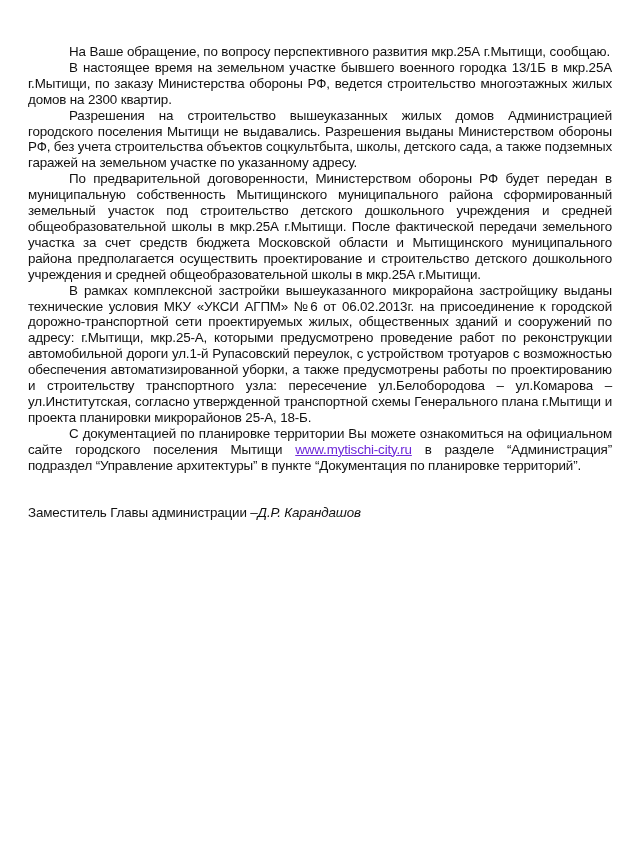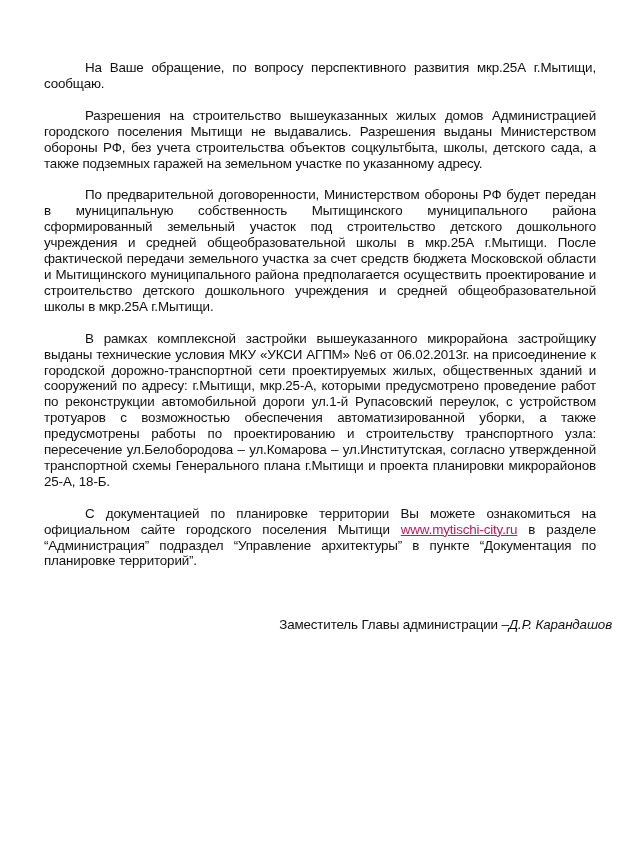--- a/index.html
+++ b/index.html
@@ -9,43 +9,44 @@
     left: 28px;
     top: 44px;
     width: 584px;
     font-family: "Liberation Sans", sans-serif;
     font-size: 13.4px;
     line-height: 15.9px;
     color: #111111;
     letter-spacing: -0.15px;
   }
   .para {
-    margin: 16px;
+    margin: 0;
     text-indent: 41px;
     text-align: justify;
     hyphens: none;
   }
   .para a {
-    color: #be185d;
+    color: #6d28d9;
     text-decoration: underline;
   }
   .spacer { height: 32px; }
   .signature {
     display: flex;
-    justify-content: flex-end;
+    justify-content: flex-start;
     align-items: flex-end;
   }
   .sig-left div { white-space: nowrap; }
   .sig-right { white-space: nowrap; font-style: italic; }
 </style>
 </head>
 <body>
 
 <div class="page">
   <p class="para">На Ваше обращение, по вопросу перспективного развития мкр.25А г.Мытищи, сообщаю.</p>
+  <p class="para">В настоящее время на земельном участке бывшего военного городка 13/1Б в мкр.25А г.Мытищи, по заказу Министерства обороны РФ, ведется строительство многоэтажных жилых домов на 2300 квартир.</p>
   <p class="para">Разрешения на строительство вышеуказанных жилых домов Администрацией городского поселения Мытищи не выдавались. Разрешения выданы Министерством обороны РФ, без учета строительства объектов соцкультбыта, школы, детского сада, а также подземных гаражей на земельном участке по указанному адресу.</p>
   <p class="para">По предварительной договоренности, Министерством обороны  РФ будет передан в муниципальную собственность Мытищинского муниципального района сформированный земельный участок под строительство детского дошкольного учреждения и средней общеобразовательной школы в мкр.25А г.Мытищи. После фактической передачи земельного участка за счет средств бюджета Московской области и Мытищинского муниципального района предполагается осуществить проектирование и строительство детского дошкольного учреждения и средней общеобразовательной школы в мкр.25А г.Мытищи.</p>
   <p class="para">В рамках комплексной застройки вышеуказанного микрорайона застройщику выданы технические условия МКУ «УКСИ АГПМ» №6 от 06.02.2013г. на присоединение к городской дорожно-транспортной сети проектируемых жилых, общественных зданий и сооружений по адресу: г.Мытищи, мкр.25-А, которыми предусмотрено проведение работ по реконструкции автомобильной дороги ул.1-й Рупасовский переулок, с устройством тротуаров с возможностью обеспечения автоматизированной уборки, а также предусмотрены работы по проектированию и строительству транспортного узла: пересечение ул.Белобородова – ул.Комарова – ул.Институтская, согласно утвержденной транспортной схемы Генерального плана г.Мытищи и проекта планировки микрорайонов 25-А, 18-Б.</p>
   <p class="para">
     <span>С документацией по планировке территории Вы можете ознакомиться на официальном сайте городского поселения Мытищи </span><a>www.mytischi-city.ru</a><span> в разделе “Администрация” подраздел “Управление архитектуры” в пункте “Документация по планировке территорий”.</span>
   </p>
 
   <div class="spacer"></div>
 
   <div class="signature">

